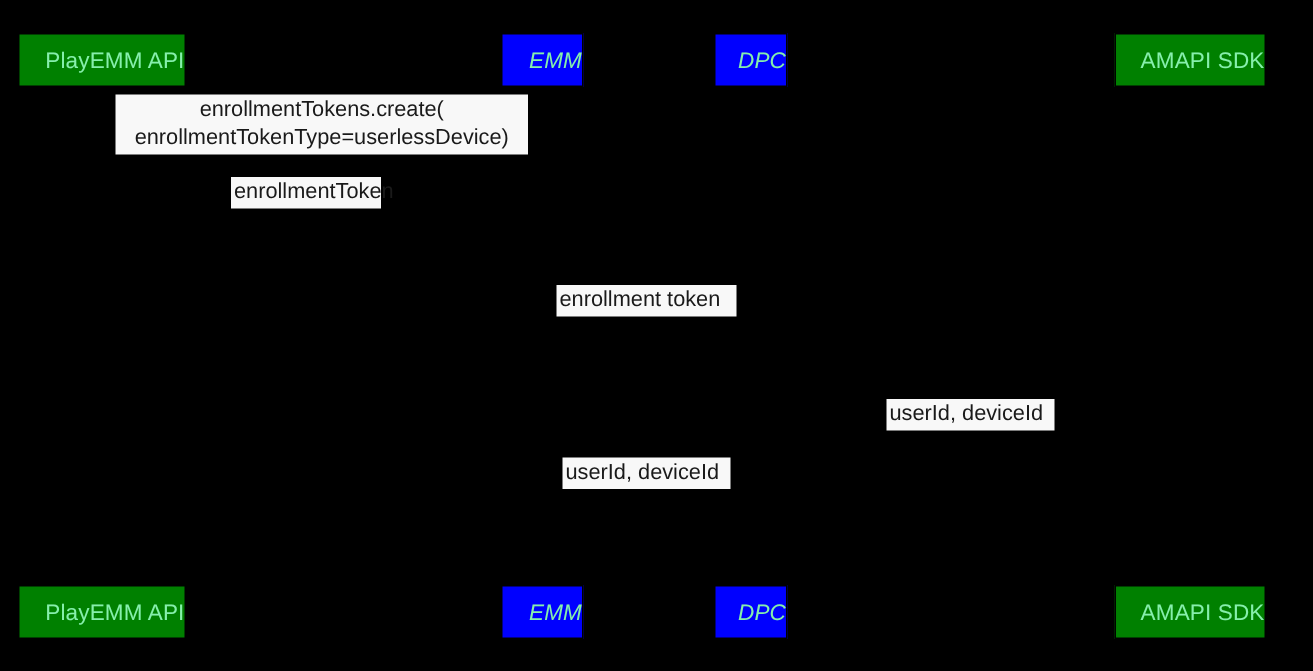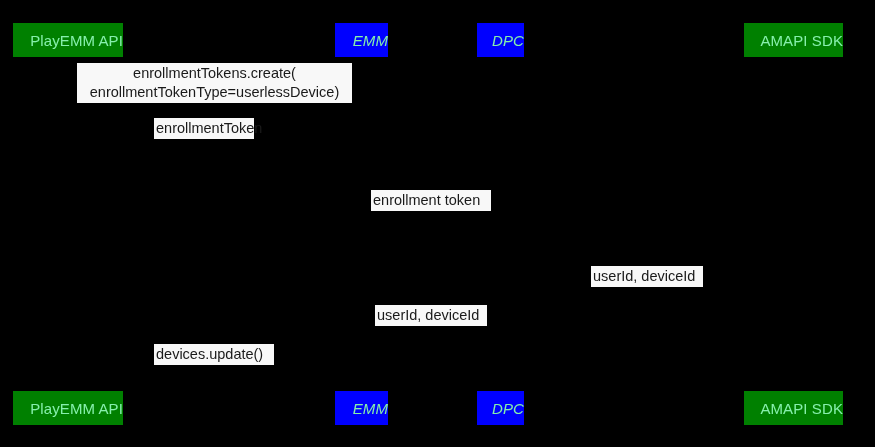--- a/index.html
+++ b/index.html
@@ -115,21 +115,20 @@
   <div class="arrow-line" style="left:500px; top:294px; width:293px;"></div>
   <div class="arrow-head left" style="left:500px; top:290px;"></div>
   <div class="msg-label left-align" style="left:591px; top:266px; width:112px; height:21px;">userId, deviceId</div>
 
   <div class="arrow-line" style="left:361px; top:333px; width:139px;"></div>
   <div class="arrow-head left" style="left:361px; top:329px;"></div>
   <div class="msg-label left-align" style="left:375px; top:305px; width:112px; height:21px;">userId, deviceId</div>
 
   <div class="arrow-line" style="left:68px; top:372px; width:293px;"></div>
   <div class="arrow-head left" style="left:68px; top:368px;"></div>
-  <div class="msg-label left-align" style="left:154px; top:344px; width:120px; height:21px;">devices.update()</div>
 
   <div class="participant green" style="left:12px; top:390px; width:112px; height:36px;">
     <span>PlayEMM API</span>
   </div>
   <div class="participant blue" style="left:334px; top:390px; width:55px; height:36px;">
     <span>EMM</span>
   </div>
   <div class="participant blue" style="left:476px; top:390px; width:49px; height:36px;">
     <span>DPC</span>
   </div>

